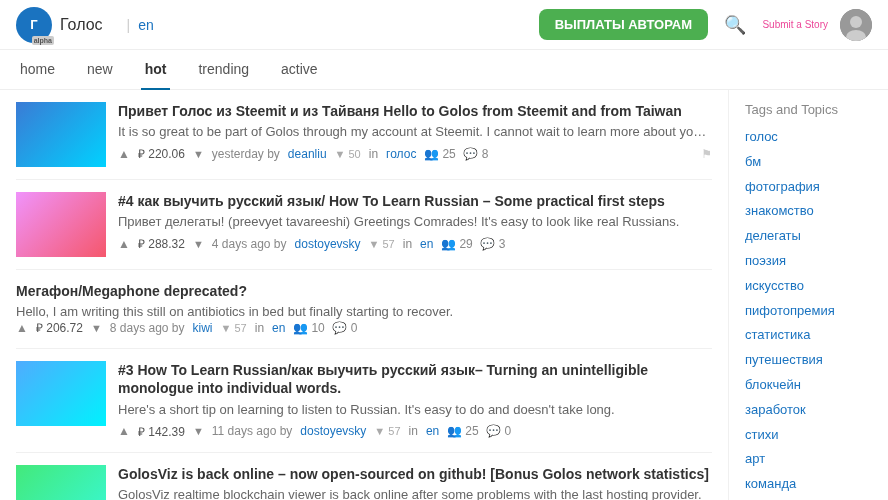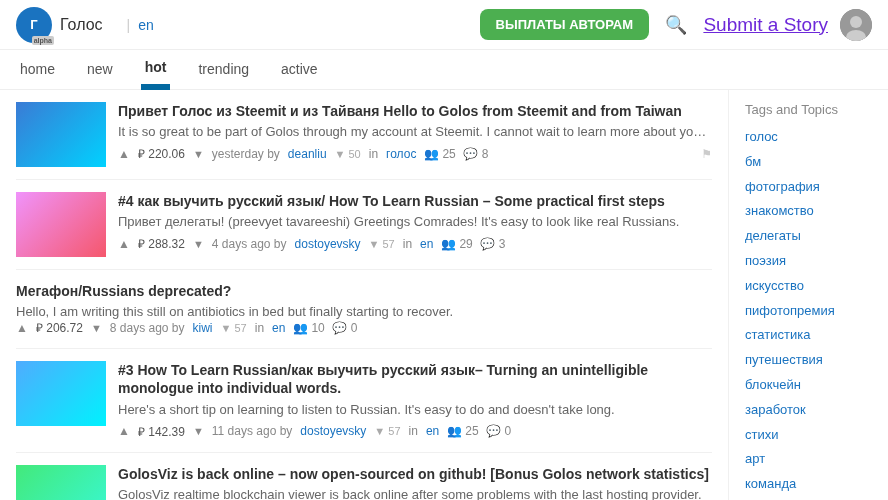--- a/index.html
+++ b/index.html
@@ -74,25 +74,24 @@
       background: none;
       border: none;
       cursor: pointer;
       font-size: 18px;
       color: #555;
       margin-right: 16px;
     }
     .submit-story-btn {
       background: none;
       border: none;
-      color: #6d28d9;
-      font-size: 19px;
+      color: #ec4899;
+      font-size: 10px;
       cursor: pointer;
       margin-right: 12px;
-      text-decoration: underline;
     }
     .user-avatar {
       width: 32px;
       height: 32px;
       border-radius: 50%;
       background: #888;
       overflow: hidden;
       cursor: pointer;
     }
 
@@ -113,21 +112,21 @@
       height: 40px;
       display: flex;
       align-items: center;
       text-decoration: none;
       border-bottom: 2px solid transparent;
       text-align: right;
     }
     .nav-item.active {
       color: #333;
       font-weight: bold;
-      border-bottom: 6px solid #0369a1;
+      border-bottom: 2px solid #0369a1;
     }
 
     
     .main-container {
       display: flex;
       width: 888px;
     }
 
     
     .feed {
@@ -308,21 +307,21 @@
       <span class="post-author">dostoyevsky</span>
       <span style="color:#aaa;font-size:11px;">▼ 57</span>
       <span>in</span>
       <span class="post-tag">en</span>
       <span class="post-stat"><span>👥</span> 29</span>
       <span class="post-stat"><span>💬</span> 3</span>
     </div>
         </div>
       </div>
       <div class="post-no-thumb">
-      <div class="post-title">Мегафон/Russians deprecated?</div>
+      <div class="post-title">Мегафон/Megaphone deprecated?</div>
       <div class="post-excerpt">Hello, I am writing this still on antibiotics in bed but finally starting to recover.</div>
       <div class="post-meta">
         <span class="vote-arrow">▲</span>
         <span class="vote-value">₽ 206.72</span>
         <span style="color:#888;font-size:11px;">▼</span>
         <span>8 days ago by</span>
         <span class="post-author">kiwi</span>
         <span style="color:#aaa;font-size:11px;">▼ 57</span>
         <span>in</span>
         <span class="post-tag">en</span>

